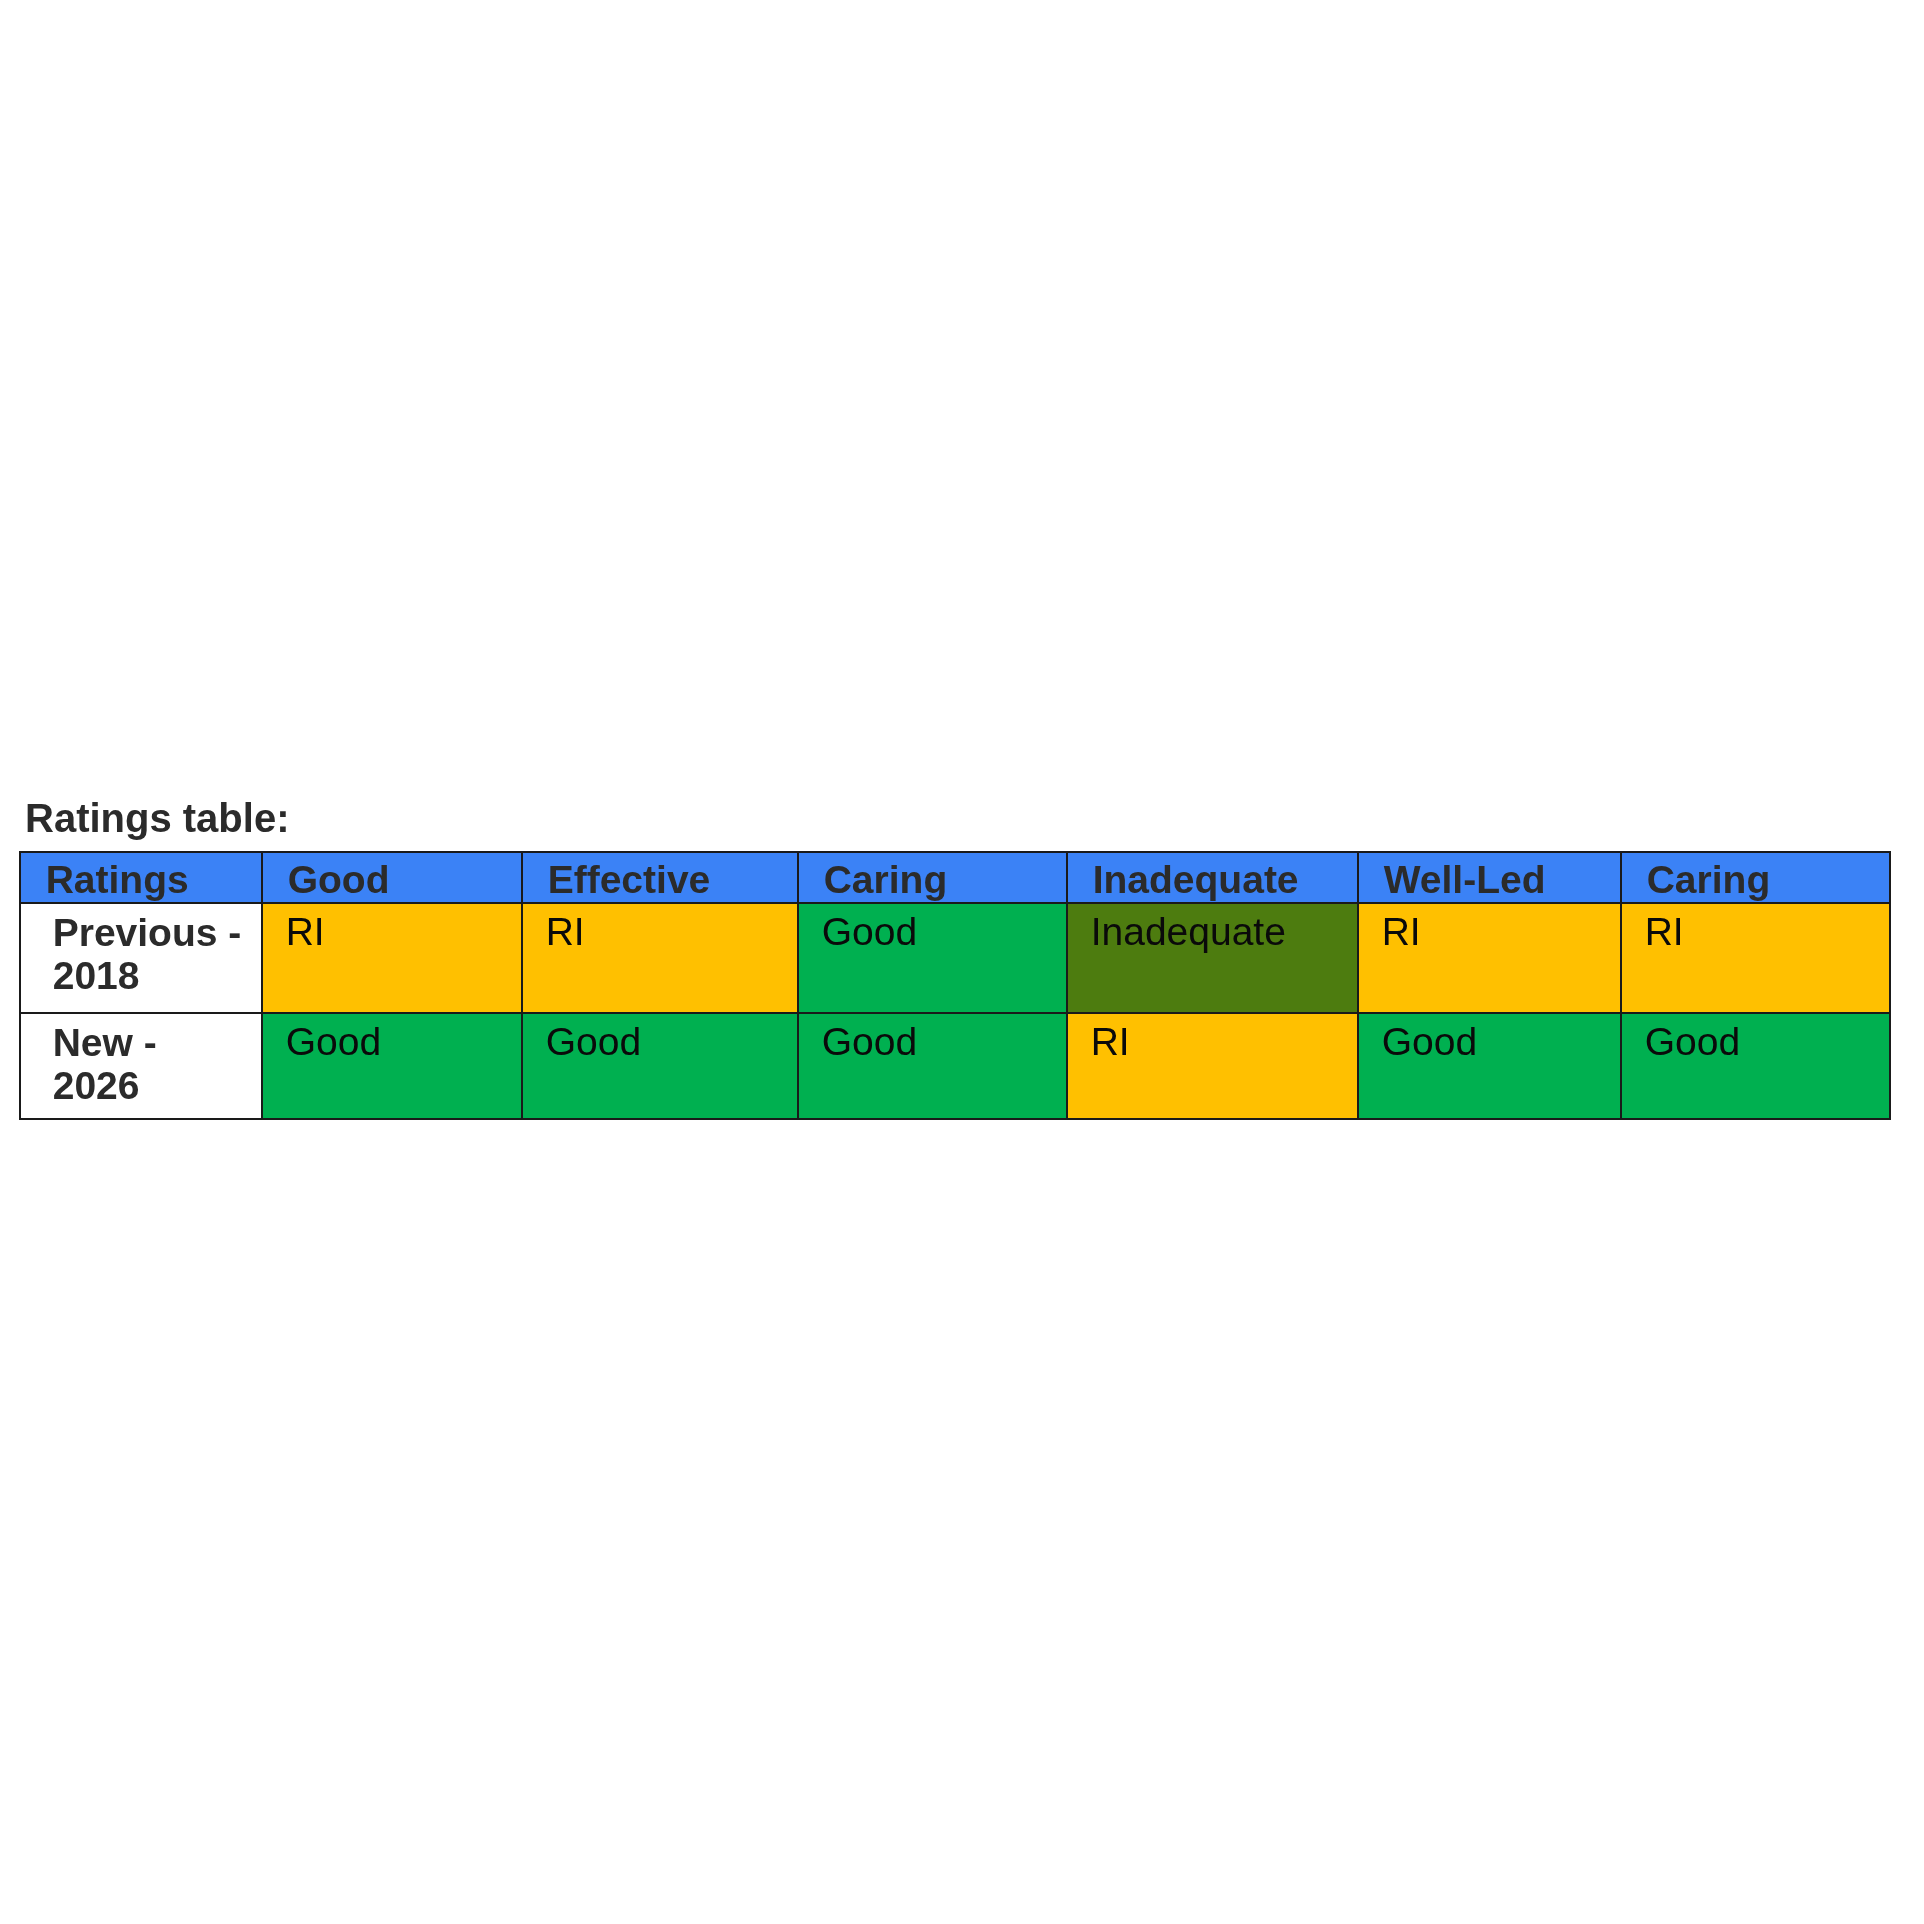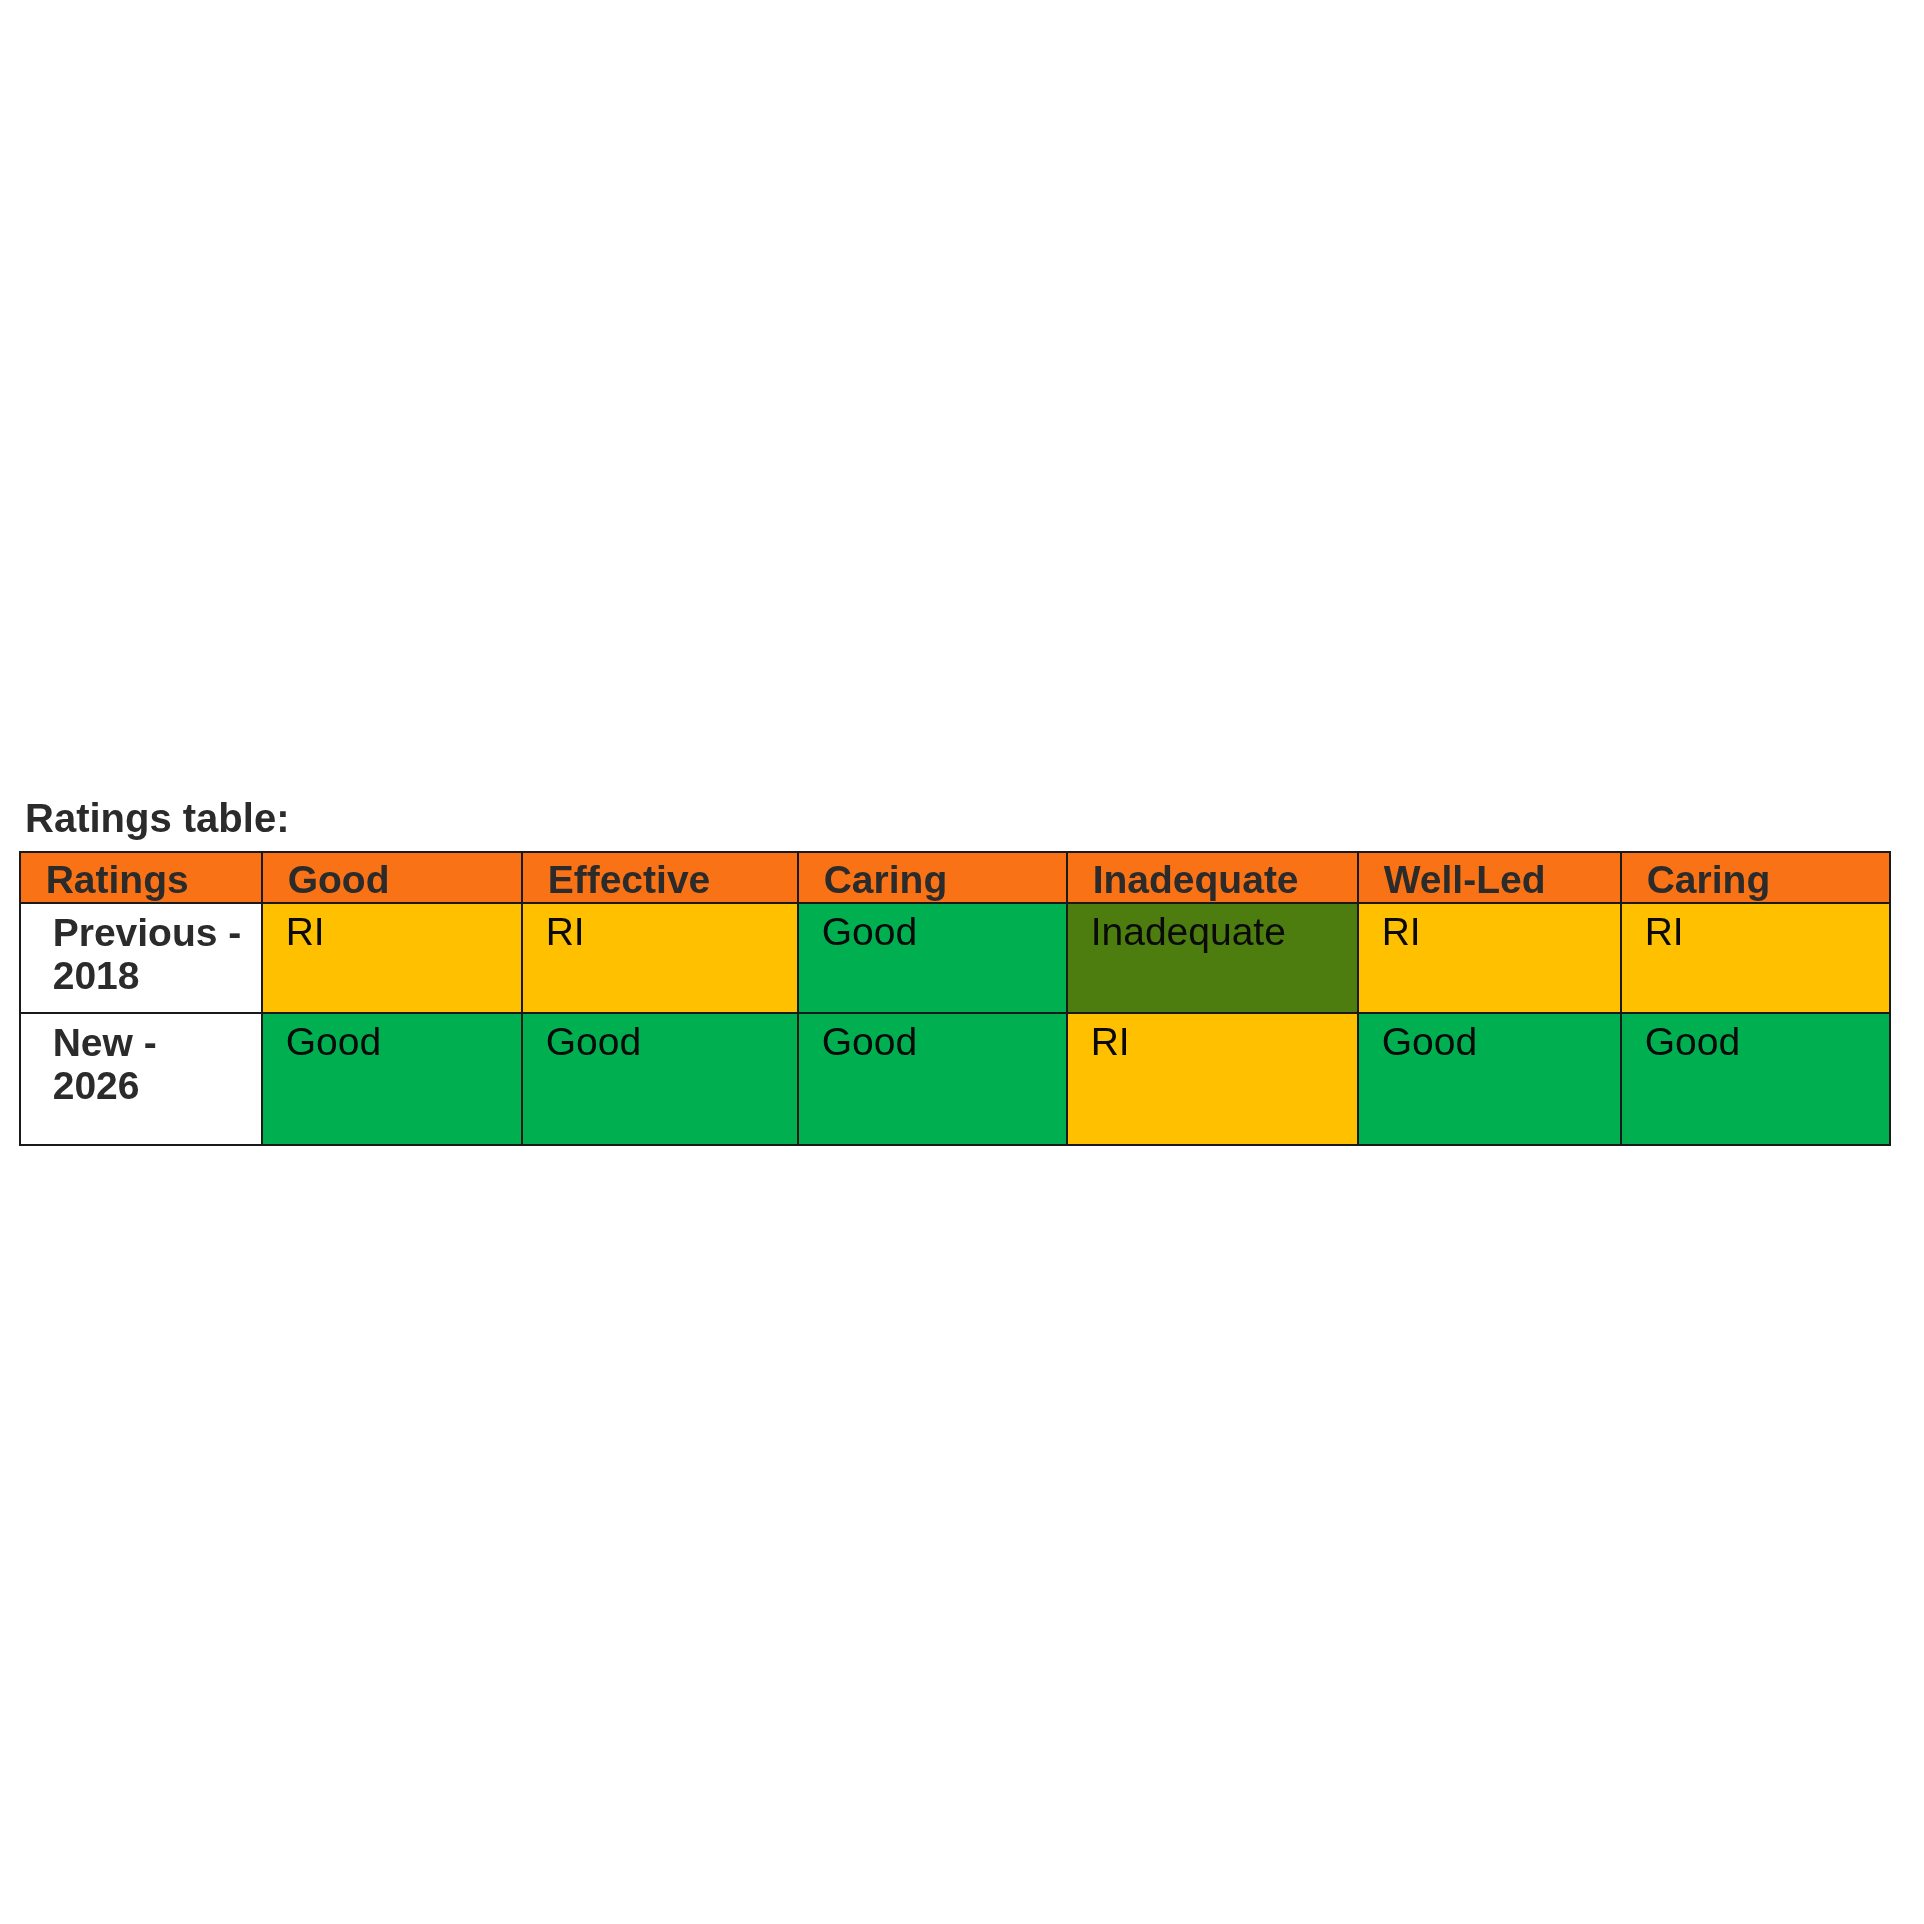--- a/index.html
+++ b/index.html
@@ -65,40 +65,40 @@
   .c1 { width: 260px; }
   .c2 { width: 276px; }
   .c3 { width: 269px; }
   .c4 { width: 291px; }
   .c5 { width: 263px; }
   .c6 { width: 269px; }
 
   
   tr.header-row th {
     height: 46px;
-    background: #f97316;
+    background: #3b82f6;
   }
   tr.header-row .cell-text {
     display: block;
     padding: 3.6px 0 0 25px;
     font-size: 39px;
     font-weight: bold;
     color: #2b2b2b;
     line-height: 45px;
     text-align: left;
     white-space: nowrap;
   }
 
   
   tr.data-row td {
     height: 110px;
     padding-left: 7px;
   }
   tr.data-row.row-new td {
-    height: 132px;
+    height: 106px;
     margin-left: 35px;
   }
 
   td.label-cell {
     background: #ffffff;
   }
   td.label-cell .cell-text {
     display: block;
     padding: 7.1px 9px 0 25px;
     font-size: 39px;

